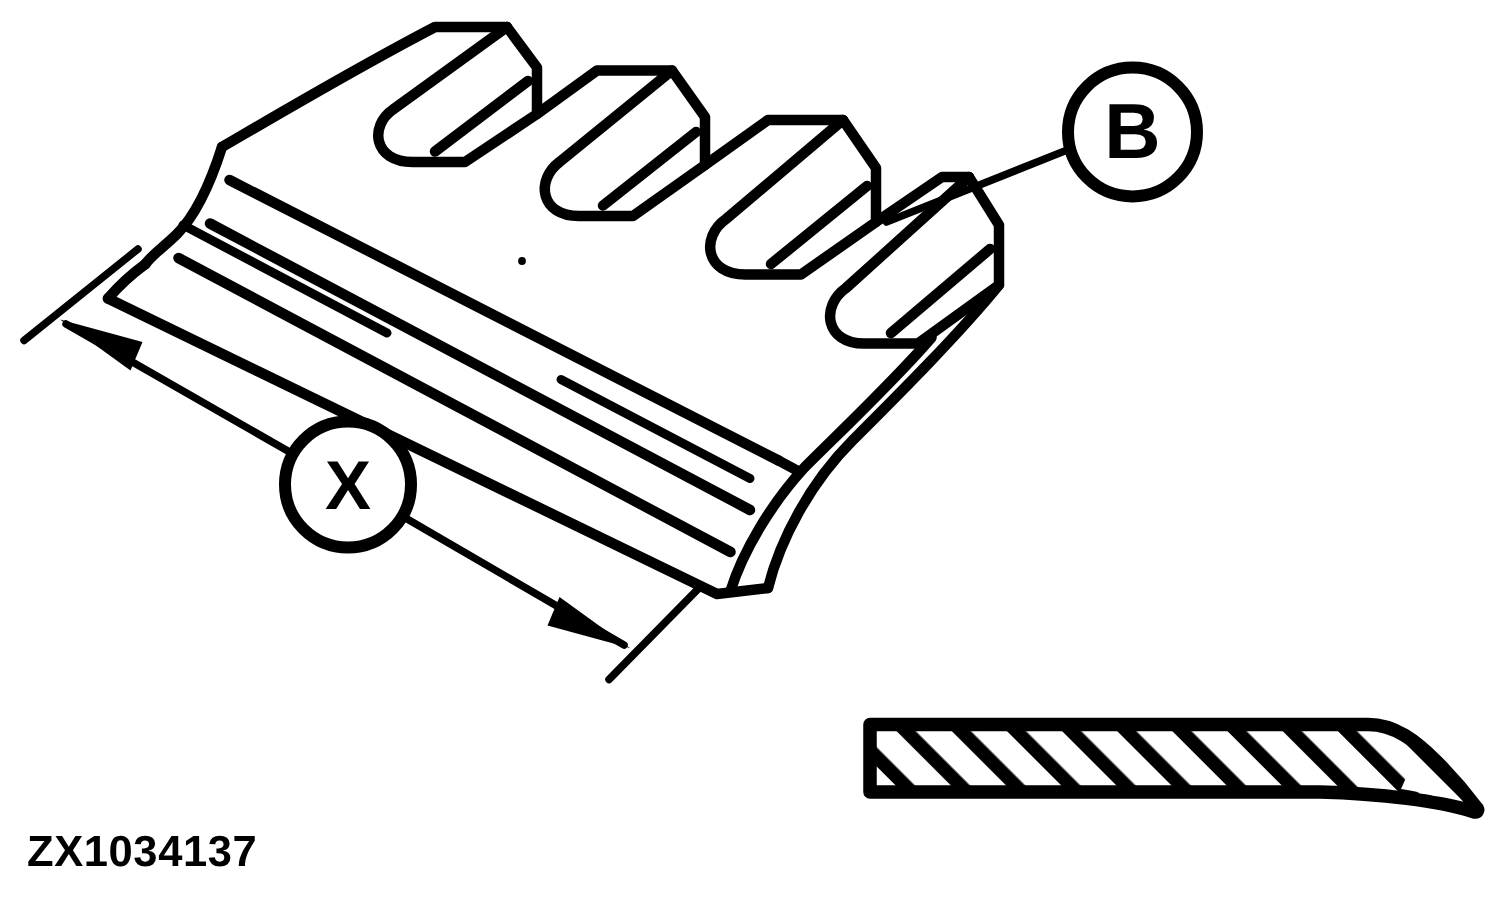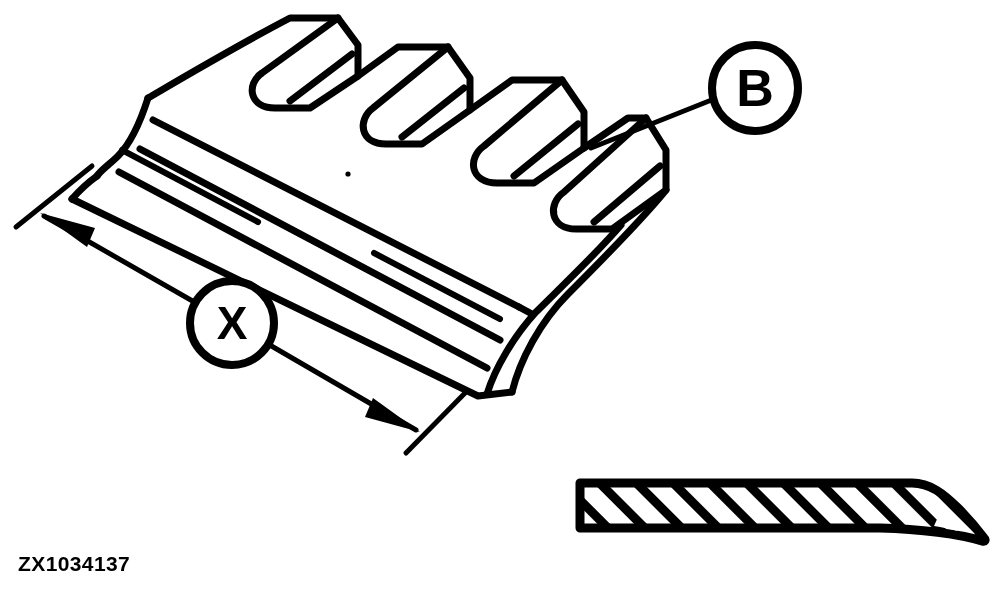--- a/index.html
+++ b/index.html
@@ -21,21 +21,21 @@
     top: 0;
     width: 1000px;
     height: 600px;
     display: block;
   }
   .caption-text {
     position: absolute;
     left: 18px;
     top: 552px;
     font-family: "Liberation Sans", sans-serif;
-    font-size: 21px;
+    font-size: 29px;
     font-weight: bold;
     letter-spacing: 0.4px;
     color: #000000;
     white-space: nowrap;
   }
   text.callout-letter {
     font-family: "Liberation Sans", sans-serif;
     font-weight: bold;
     fill: #000000;
   }

